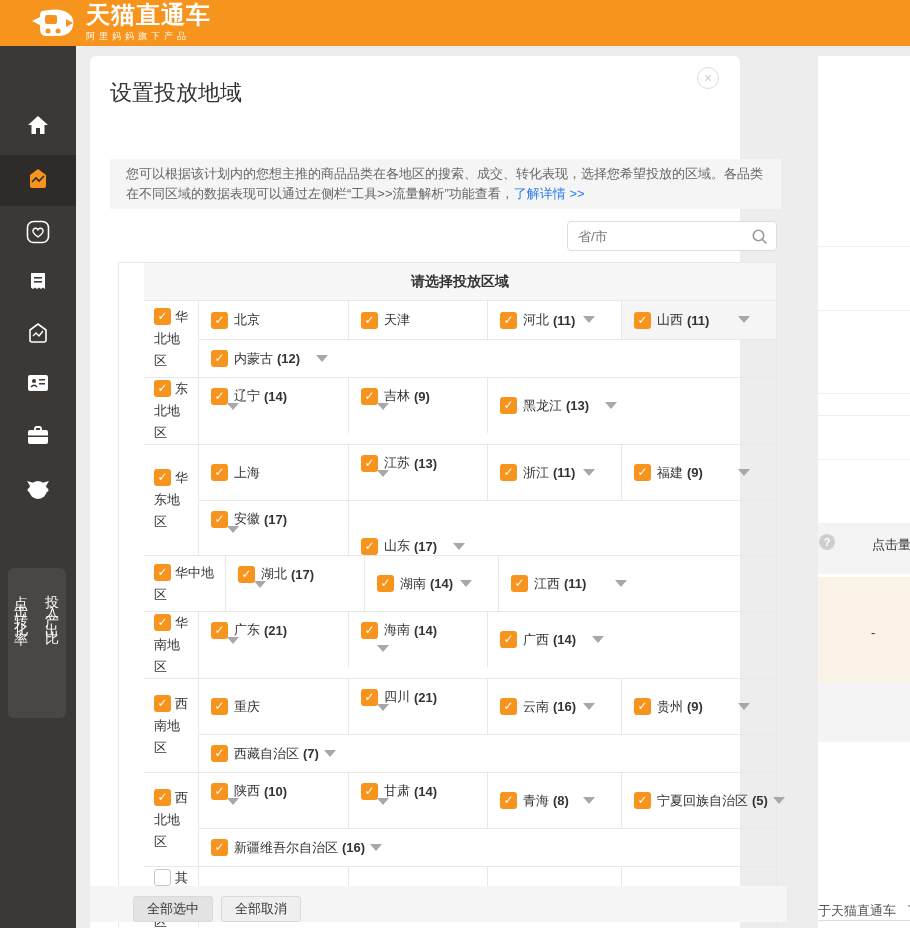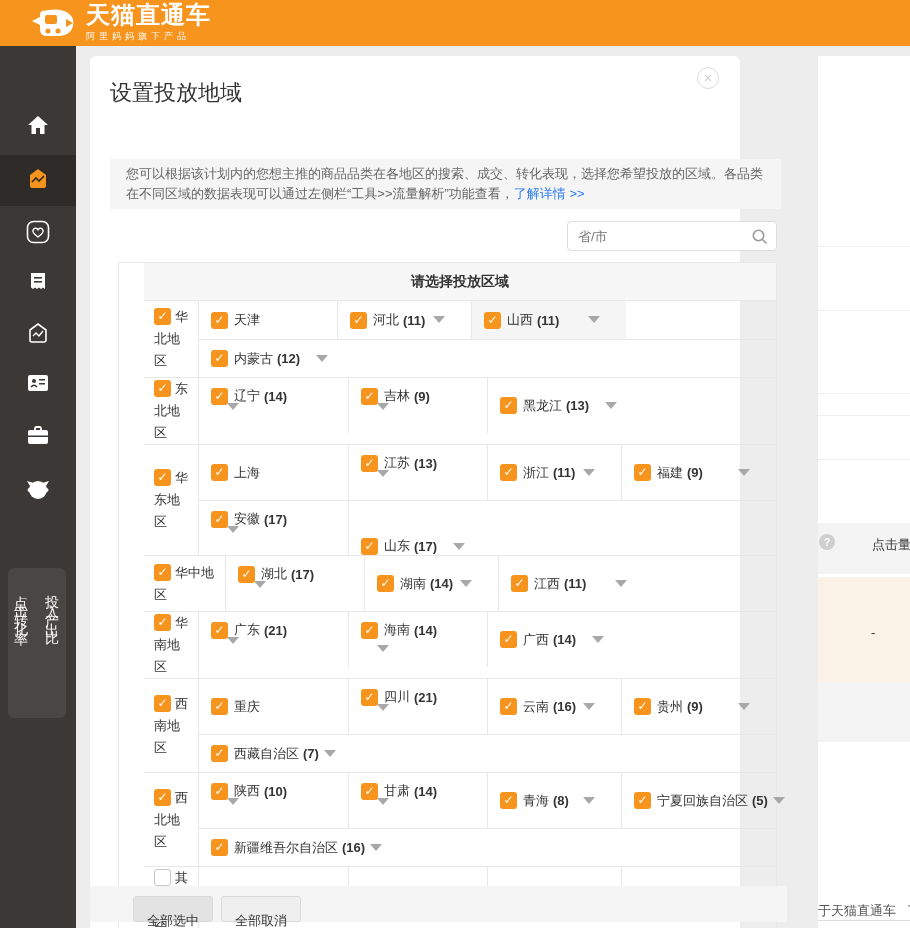--- a/index.html
+++ b/index.html
@@ -57,21 +57,21 @@
   .cb.un::after { content:""; }
   .rwrap .cb { vertical-align:-4px; margin-right:4px; }
   .arr { width:0; height:0; border-left:6px solid transparent; border-right:6px solid transparent; border-top:7px solid #a8a8a8; flex:none; cursor:pointer; }
   .arr.rgt { position:absolute; right:26px; top:50%; margin-top:-4px; }
   .arr.aft { margin-left:16px; }
   .arr.tight { margin-left:5px; }
   .blw { margin:5px 0 0 16px; }
 
   
   .mfoot { position:absolute; left:0; top:830px; width:697px; height:36px; background:#f5f5f5; }
-  .btn { position:absolute; top:10px; height:26px; padding:12px 13px; font-size:13px; color:#333; line-height:24px; border:1px solid #d9d9d9; border-radius:3px; cursor:pointer; font-family:inherit; }
+  .btn { position:absolute; top:10px; height:26px; padding:0 13px; font-size:13px; color:#333; line-height:24px; border:1px solid #d9d9d9; border-radius:3px; cursor:pointer; font-family:inherit; }
   .btn.sel { left:43px; background:#e3e3e3; }
   .btn.desel { left:131px; background:#efefef; }
 
   
   .rightcard { position:absolute; left:818px; top:56px; width:92px; height:872px; background:#fff; z-index:5; overflow:hidden; }
   .hline { position:absolute; left:0; width:92px; height:1px; background:#efefef; }
   .band-grey1 { position:absolute; left:0; top:467px; width:92px; height:51px; background:#f4f4f4; }
   .band-beige { position:absolute; left:0; top:521px; width:92px; height:105px; background:#faf2e6; }
   .band-grey2 { position:absolute; left:0; top:626px; width:92px; height:60px; background:#f4f4f4; }
   .help-ico { position:absolute; left:1px; top:11px; width:16px; height:16px; background:#cfcfcf; border-radius:50%; color:#fff; font-size:11px; font-weight:bold; text-align:center; line-height:16px; }
@@ -214,20 +214,26 @@
 
     <div class="rtable">
       <div class="rthead">请选择投放区域</div>
       <div>
           <div class="rrow">
             <div class="rcell">
               <div class="rwrap"><span class="cb"></span>华北地区</div>
             </div>
             <div class="parea">
               <div class="pline" style="height: 38px;">
+                <div class="pcell" style="width: 150px;">
+                  <div class="pl1">
+                    <span class="cb"></span>
+                    <span class="plab">北京</span>
+                  </div>
+                </div>
                 <div class="pcell" style="width: 139px;">
                   <div class="pl1">
                     <span class="cb"></span>
                     <span class="plab">天津</span>
                   </div>
                 </div>
                 <div class="pcell" style="width: 134px;">
                   <div class="pl1">
                     <span class="cb"></span>
                     <span class="plab">河北</span>

